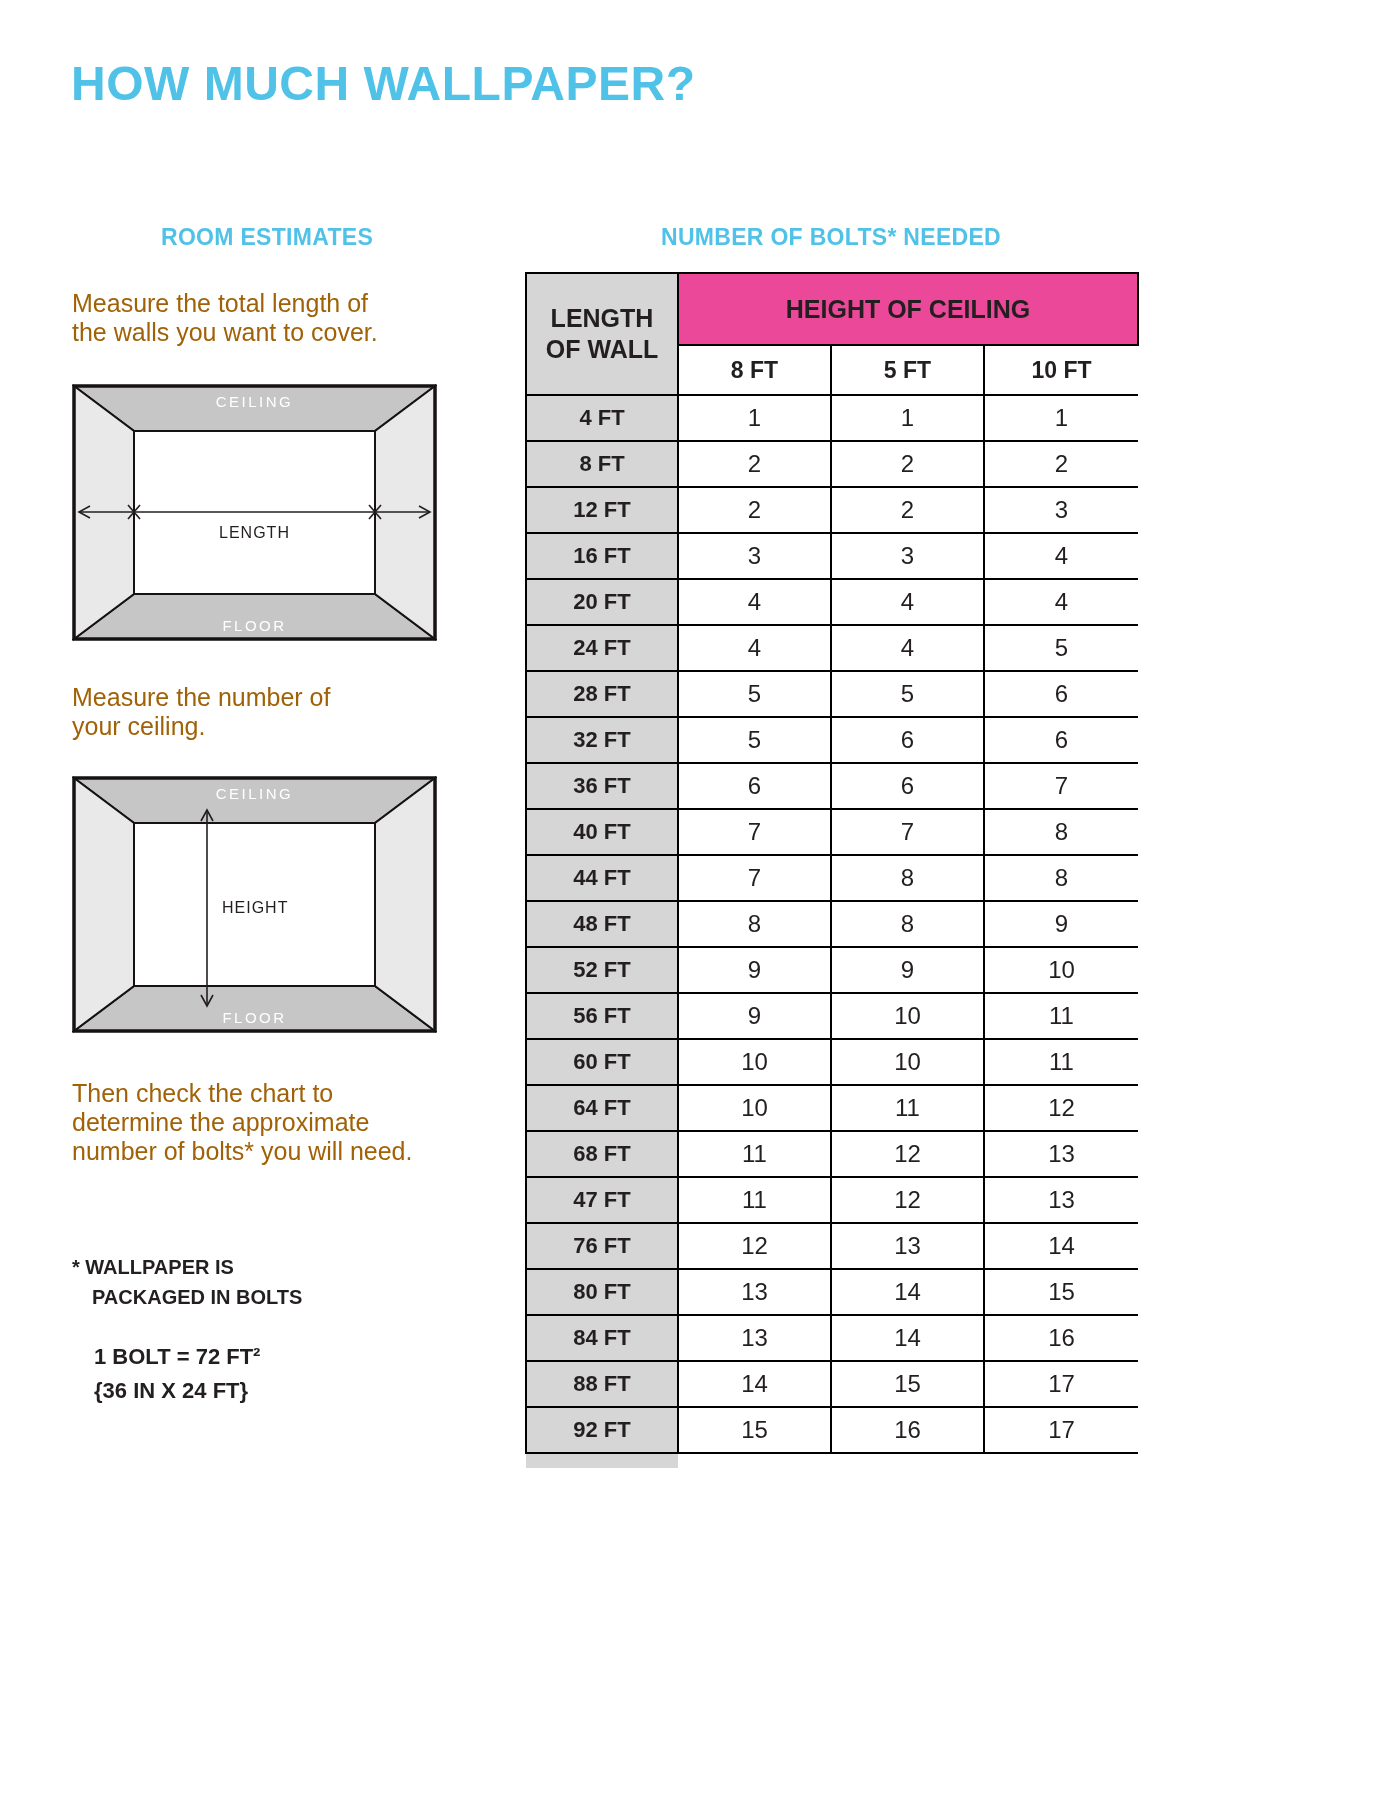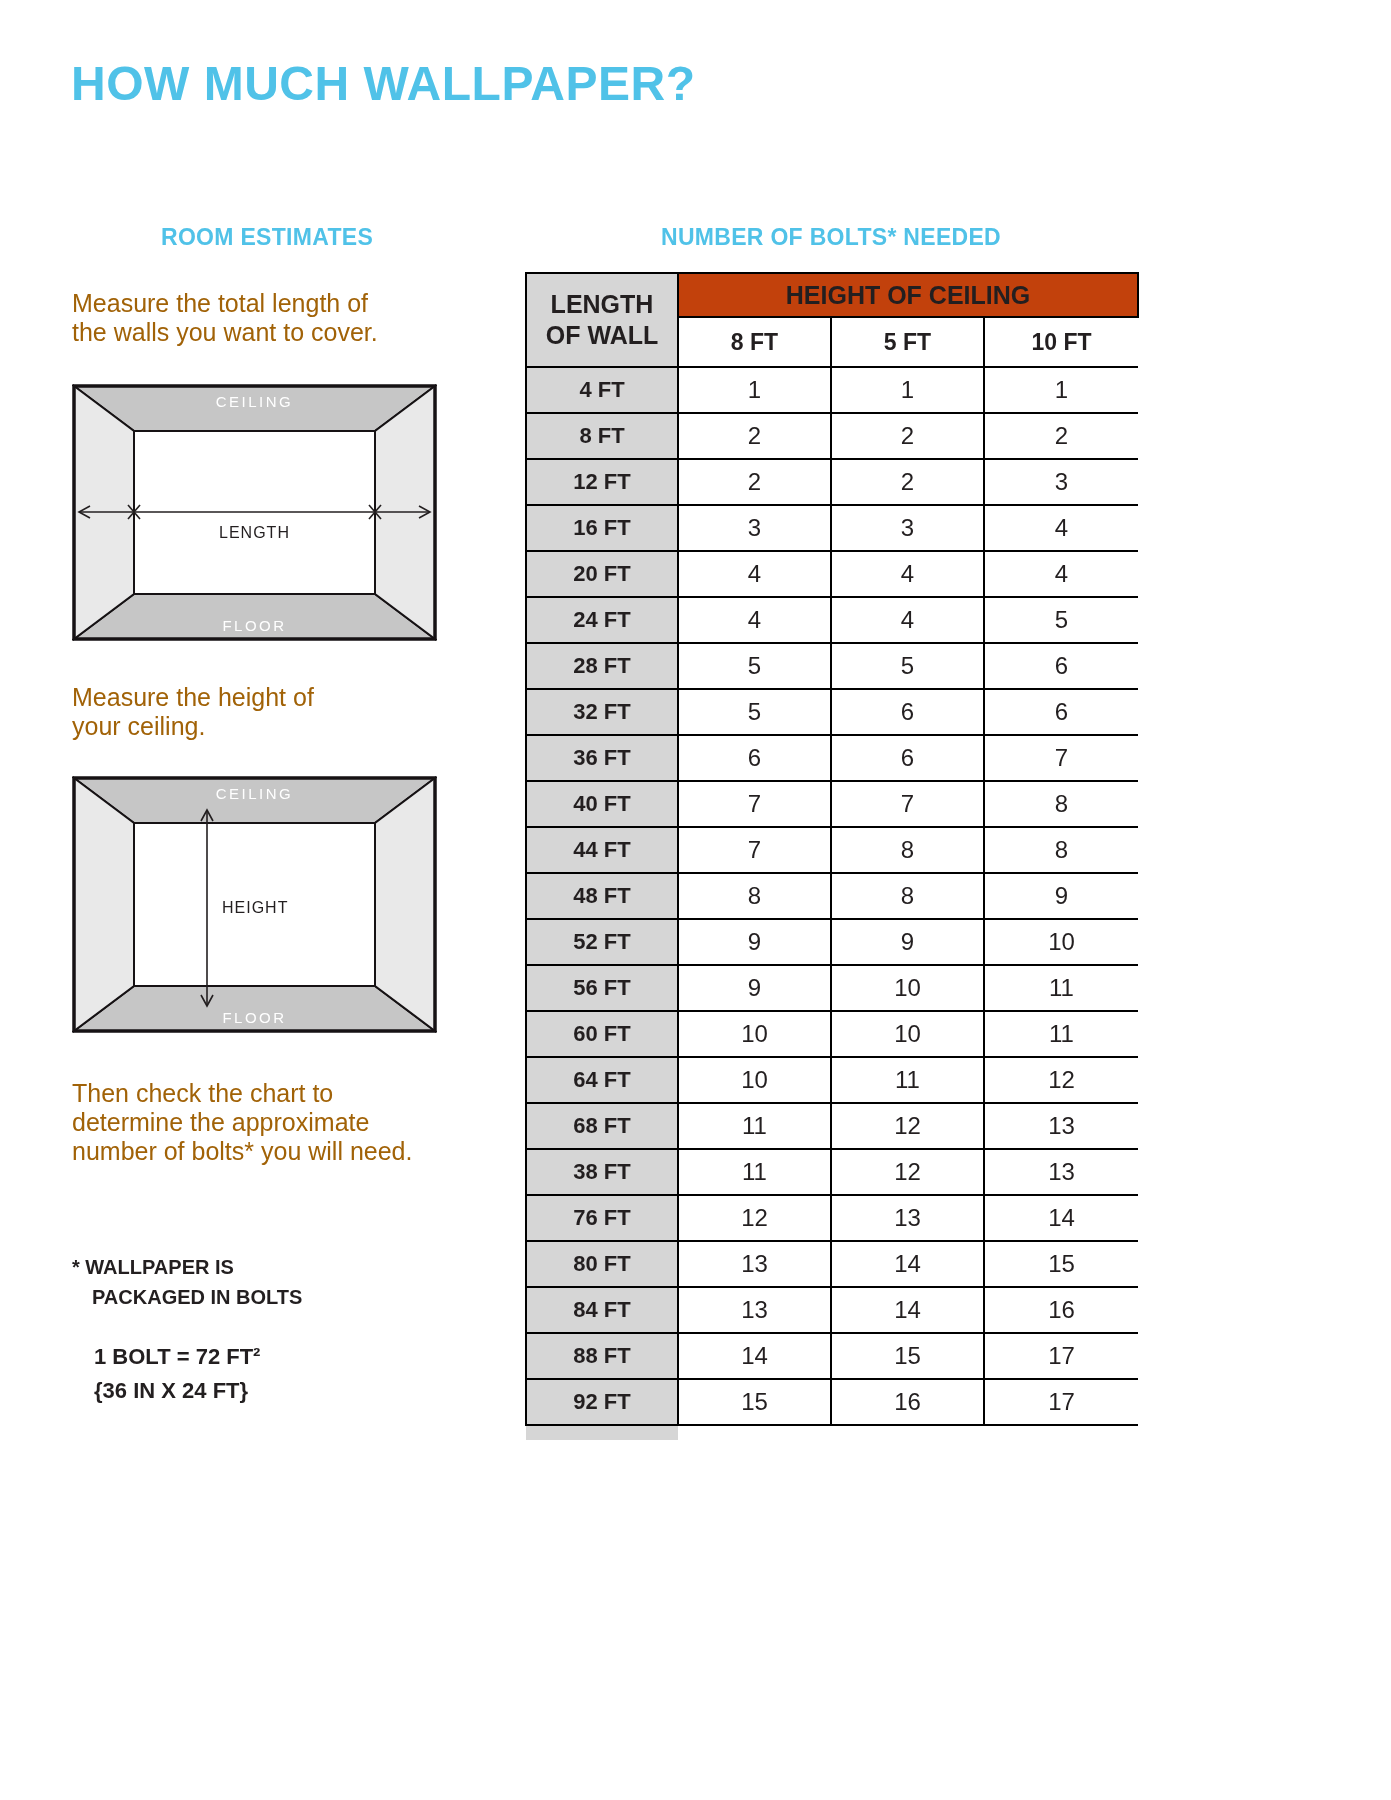--- a/index.html
+++ b/index.html
@@ -108,22 +108,22 @@
     font-size: 25px;
     font-weight: bold;
     line-height: 31px;
     white-space: pre-line;
     border-top-width: 7px;
     border-bottom-width: 5px;
     border-right-width: 3px;
     border-left: 0;
   }
   .th-ceiling {
-    background: #c2410c;
-    height: 44px;
+    background: #ec4899;
+    height: 72px;
     font-size: 25px;
     font-weight: bold;
     border-top-width: 7px;
     border-bottom-width: 3px;
     border-right: 0;
   }
   .height-col {
     background: #ffffff;
     height: 50px;
     font-size: 23px;
@@ -179,21 +179,21 @@
         <polyline class="dim-line" points="18,122 7,128 18,134"></polyline>
         <polyline class="dim-line" points="347,122 358,128 347,134"></polyline>
         <line class="dim-line" x1="56" y1="121" x2="68" y2="135"></line>
         <line class="dim-line" x1="56" y1="135" x2="68" y2="121"></line>
         <line class="dim-line" x1="297" y1="121" x2="309" y2="135"></line>
         <line class="dim-line" x1="297" y1="135" x2="309" y2="121"></line>
       </g>
       <text class="dim-label" x="182.5" y="154" text-anchor="middle">LENGTH</text>
     </svg>
 
-    <p class="body-text para-height">Measure the height of
+    <p class="body-text para-height">Measure the number of
 your ceiling.</p>
 
     <svg class="room-svg diagram-height" width="365" height="257" viewBox="0 0 365 257">
       <polygon class="face face-band" points="2,2 363,2 303,47 62,47"></polygon>
       <polygon class="face face-band" points="2,255 363,255 303,210 62,210"></polygon>
       <polygon class="face face-wall" points="2,2 62,47 62,210 2,255"></polygon>
       <polygon class="face face-wall" points="363,2 303,47 303,210 363,255"></polygon>
       <rect class="face-back" x="62" y="47" width="241" height="163"></rect>
       <rect class="outer-frame" x="2" y="2" width="361" height="253"></rect>
       <text class="band-label" x="182.5" y="23" text-anchor="middle">CEILING</text>
@@ -340,21 +340,21 @@
             <td>11</td>
             <td>12</td>
           </tr>
           <tr>
             <th class="row-length">68 FT</th>
             <td>11</td>
             <td>12</td>
             <td>13</td>
           </tr>
           <tr>
-            <th class="row-length">38 FT</th>
+            <th class="row-length">47 FT</th>
             <td>11</td>
             <td>12</td>
             <td>13</td>
           </tr>
           <tr>
             <th class="row-length">76 FT</th>
             <td>12</td>
             <td>13</td>
             <td>14</td>
           </tr>

